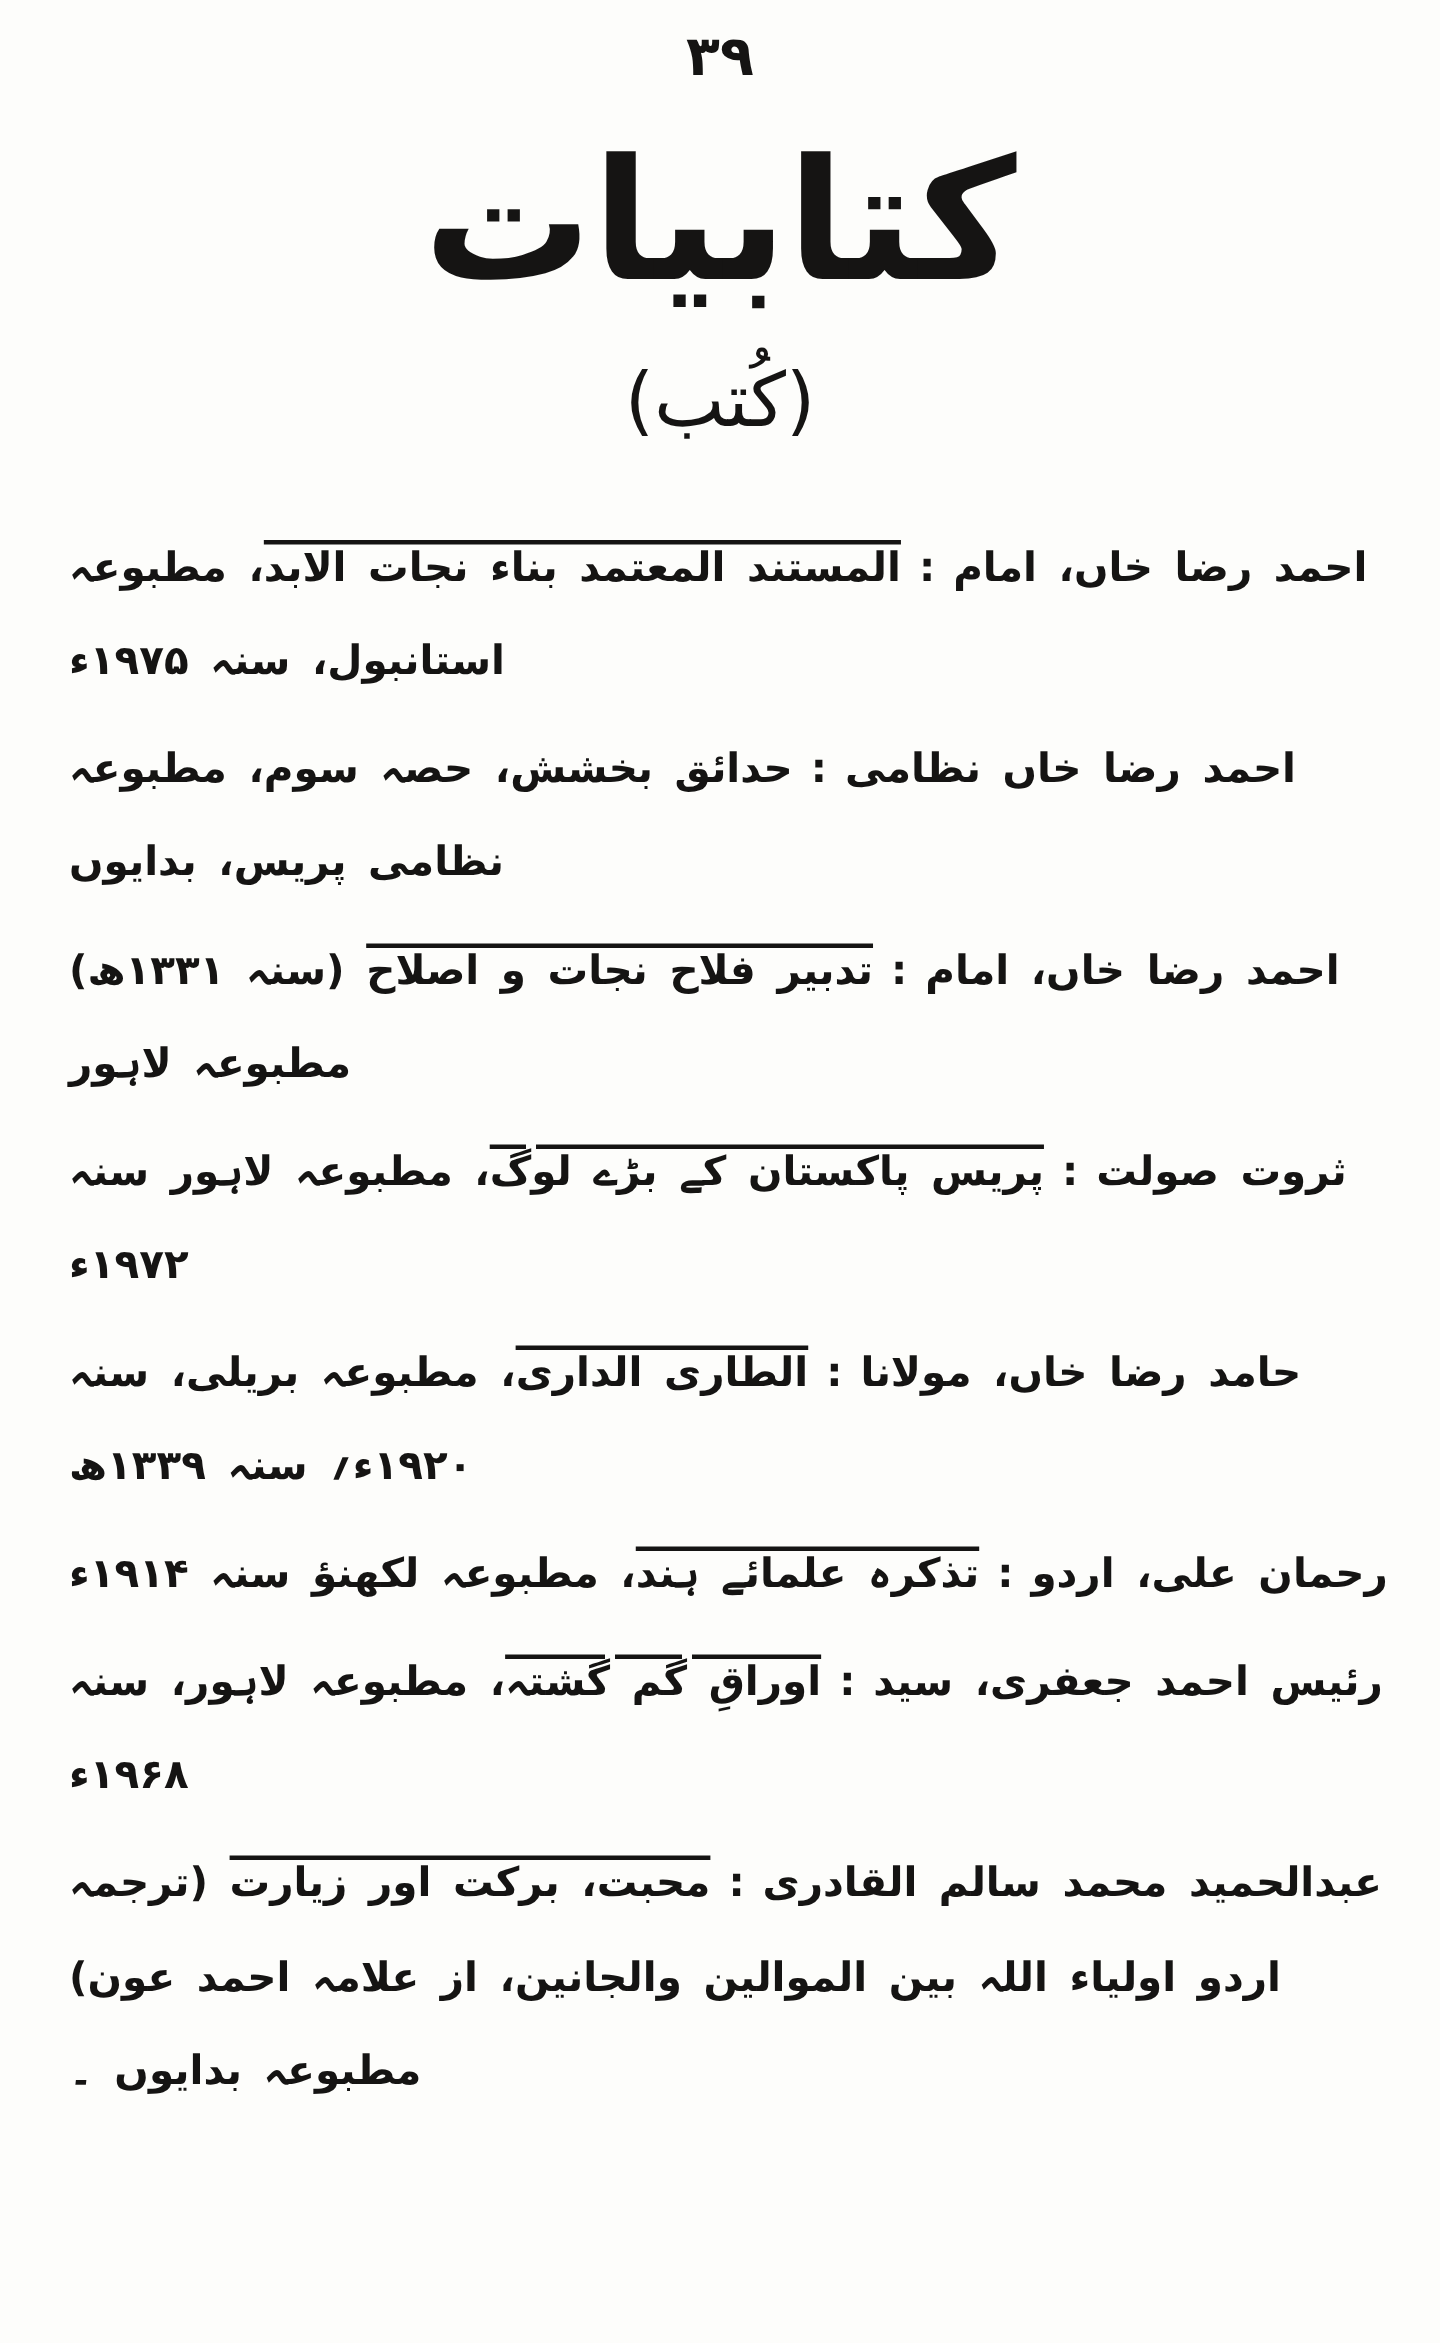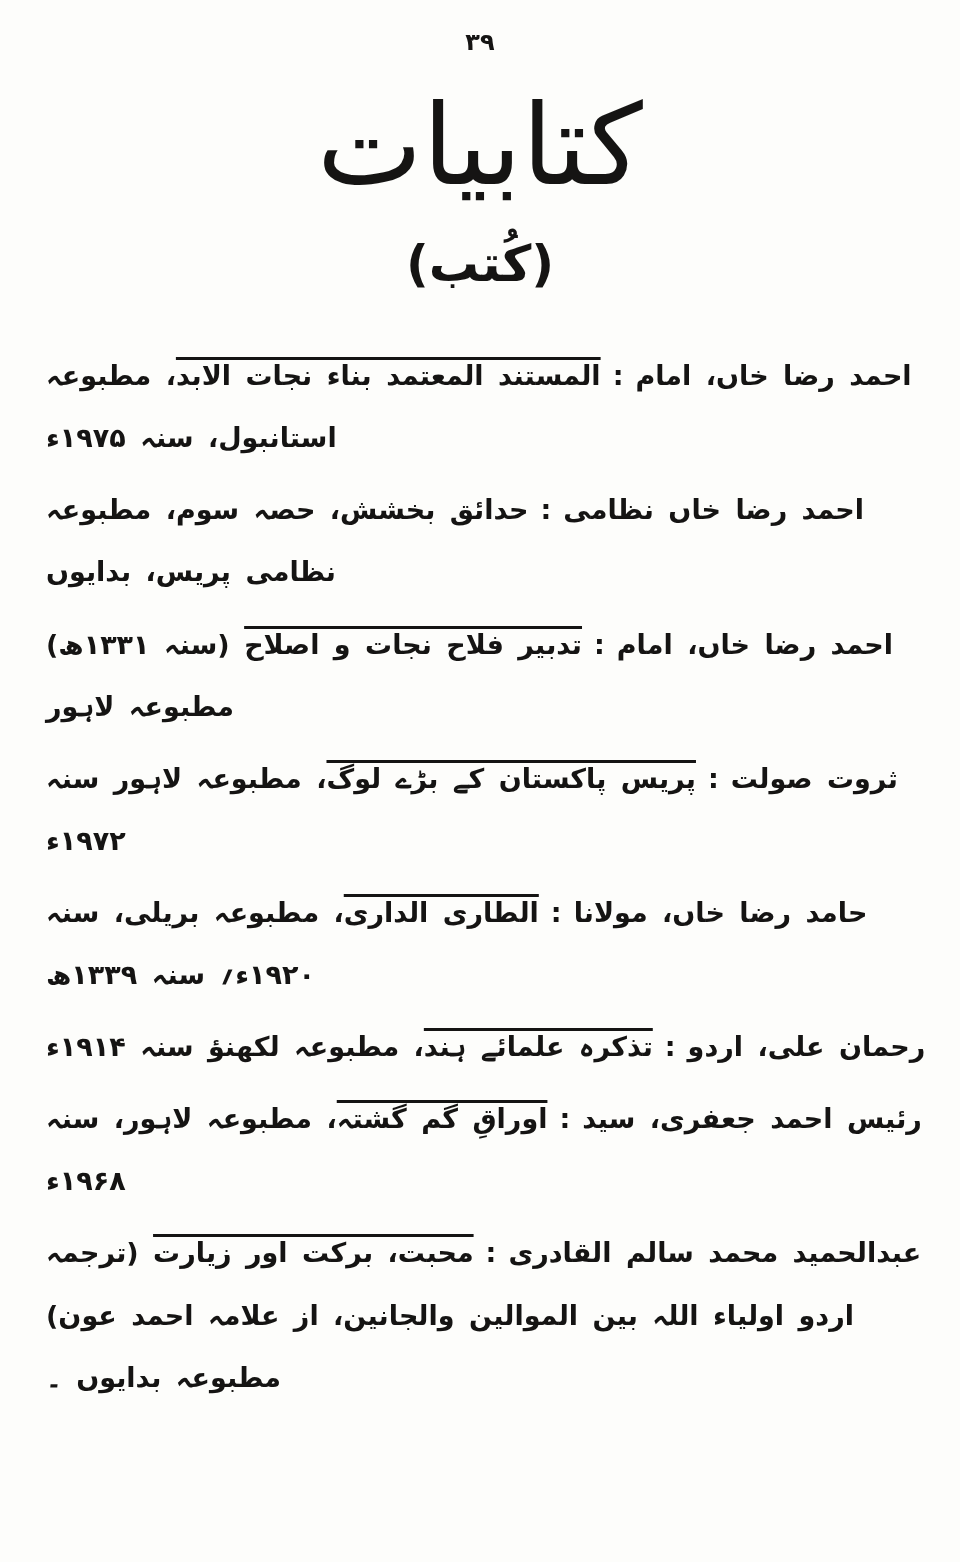--- a/index.html
+++ b/index.html
@@ -14,36 +14,36 @@
     font-family: "DejaVu Sans", sans-serif;
     overflow: hidden;
   }
   .page {
     width: 100%;
     height: 100%;
     box-sizing: border-box;
   }
   .page-number {
     text-align: center;
-    font-size: 24px;
+    font-size: 37px;
     font-weight: bold;
-    padding-top: 28px;
+    padding-top: 16px;
     letter-spacing: 2px;
   }
   .title {
     text-align: center;
     font-size: 112px;
-    font-weight: normal;
+    font-weight: bold;
     line-height: 1.35;
     margin: 14px 0 0 0;
   }
   .subtitle {
     text-align: center;
     font-size: 50px;
-    font-weight: bold;
+    font-weight: normal;
     margin-top: 14px;
   }
   .entries {
     direction: rtl;
     padding: 52px 22px 0 46px;
     font-size: 27px;
     font-weight: bold;
     word-spacing: 5px;
   }
   .entry {

